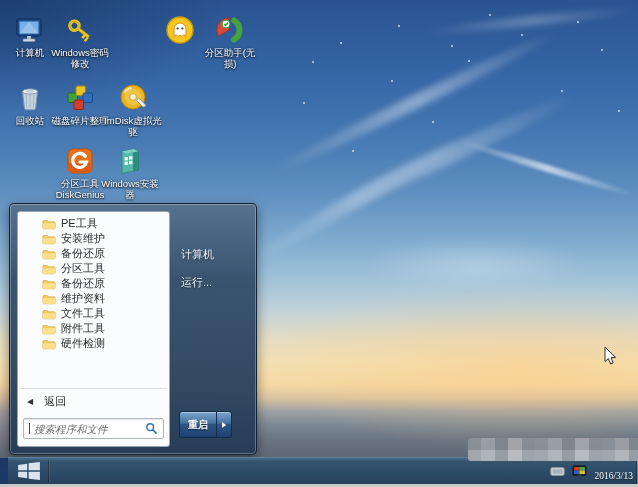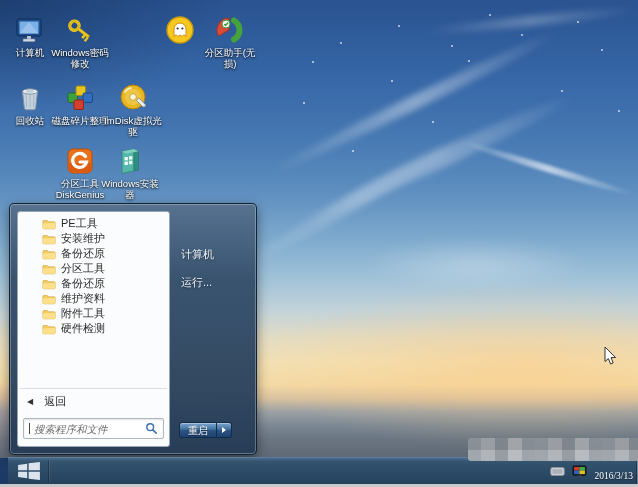--- a/index.html
+++ b/index.html
@@ -50,23 +50,23 @@
   .sm-back{display:flex;align-items:center;gap:11px;padding:5px 9px 4px;font-size:11px;color:#1f1f1f;}
   .sm-back .arrow{font-size:8px;color:#333;line-height:1;}
   .sm-back .bk{}
   .sm-search{margin:5px 5px 7px;height:19px;border:1px solid #aeb7bf;border-radius:2px;background:#fff;display:flex;align-items:center;padding:0 5px;box-shadow:inset 0 1px 2px rgba(0,0,0,.12);}
   .sm-search .caret{width:1px;height:11px;background:#444;margin-right:2px;}
   .sm-search input{flex:1;border:none;outline:none;font-size:10.5px;color:#333;background:transparent;min-width:0;font-family:inherit;font-style:italic;}
   .sm-search input::placeholder{color:#6d6d6d;opacity:1;}
   .sm-right{flex:1;position:relative;padding:36px 0 0 11px;box-sizing:border-box;}
   .sm-right-item{font-size:11px;color:#eef3f8;margin-bottom:13px;text-shadow:0 1px 2px rgba(0,0,0,.55);}
   .sm-power{position:absolute;bottom:9px;left:9px;display:flex;}
-  .btn-restart,.btn-restart-arrow{box-sizing:border-box;height:16px;border:1px solid #122c49;
+  .btn-restart,.btn-restart-arrow{box-sizing:border-box;height:27px;border:1px solid #122c49;
     background:linear-gradient(180deg,#7ea6cf,#41729f 45%,#2c5585 50%,#1e4270);
-    box-shadow:inset 0 1px 0 rgba(255,255,255,.35);color:#fff;padding:0;font-family:inherit;}
+    box-shadow:inset 0 1px 0 rgba(255,255,255,.35);color:#fff;padding:0;font-family:inherit;font-weight:bold;}
   .btn-restart{width:38px;border-radius:3px 0 0 3px;font-size:10px;line-height:13px;text-shadow:0 1px 1px rgba(0,0,0,.65);}
   .btn-restart-arrow{width:15px;border-left:none;border-radius:0 3px 3px 0;display:flex;align-items:center;justify-content:center;}
   .tri-right{width:0;height:0;border-left:4px solid #fff;border-top:3px solid transparent;border-bottom:3px solid transparent;}
 
   
   .taskbar{position:absolute;left:8px;top:457px;width:638px;height:27px;z-index:25;
     background:linear-gradient(180deg,#4a6b8c,#33536f 14%,#2c4a66 60%,#26405a);
     border-top:1px solid #5d7f9f;box-sizing:border-box;font-family:Liberation Serif, serif;}
   .start-button{position:absolute;left:6px;top:2px;width:30px;height:22px;display:flex;align-items:center;justify-content:center;}
   .tb-sep{position:absolute;left:40px;top:2px;width:1px;height:22px;background:rgba(0,0,0,.28);box-shadow:1px 0 0 rgba(255,255,255,.1);}
@@ -238,20 +238,27 @@
               <path d="M1 5.8 L15 5.1 V11 a1 1 0 0 1 -1 1 H2 a1 1 0 0 1 -1 -1 Z" fill="#ffe08a"></path>
             </svg>
           <span>备份还原</span>
         </div>
         <div class="sm-folder">
           <svg viewBox="0 0 16 13" width="14" height="12">
               <path d="M1 3.5 a1 1 0 0 1 1-1 h4 l1.5 1.5 H14 a1 1 0 0 1 1 1 V11 a1 1 0 0 1 -1 1 H2 a1 1 0 0 1 -1 -1 Z" fill="#f3cc63" stroke="#caa23c" stroke-width=".7"></path>
               <path d="M1 5.8 L15 5.1 V11 a1 1 0 0 1 -1 1 H2 a1 1 0 0 1 -1 -1 Z" fill="#ffe08a"></path>
             </svg>
           <span>维护资料</span>
+        </div>
+        <div class="sm-folder">
+          <svg viewBox="0 0 16 13" width="14" height="12">
+              <path d="M1 3.5 a1 1 0 0 1 1-1 h4 l1.5 1.5 H14 a1 1 0 0 1 1 1 V11 a1 1 0 0 1 -1 1 H2 a1 1 0 0 1 -1 -1 Z" fill="#f3cc63" stroke="#caa23c" stroke-width=".7"></path>
+              <path d="M1 5.8 L15 5.1 V11 a1 1 0 0 1 -1 1 H2 a1 1 0 0 1 -1 -1 Z" fill="#ffe08a"></path>
+            </svg>
+          <span>文件工具</span>
         </div>
         <div class="sm-folder">
           <svg viewBox="0 0 16 13" width="14" height="12">
               <path d="M1 3.5 a1 1 0 0 1 1-1 h4 l1.5 1.5 H14 a1 1 0 0 1 1 1 V11 a1 1 0 0 1 -1 1 H2 a1 1 0 0 1 -1 -1 Z" fill="#f3cc63" stroke="#caa23c" stroke-width=".7"></path>
               <path d="M1 5.8 L15 5.1 V11 a1 1 0 0 1 -1 1 H2 a1 1 0 0 1 -1 -1 Z" fill="#ffe08a"></path>
             </svg>
           <span>附件工具</span>
         </div>
         <div class="sm-folder">
           <svg viewBox="0 0 16 13" width="14" height="12">

